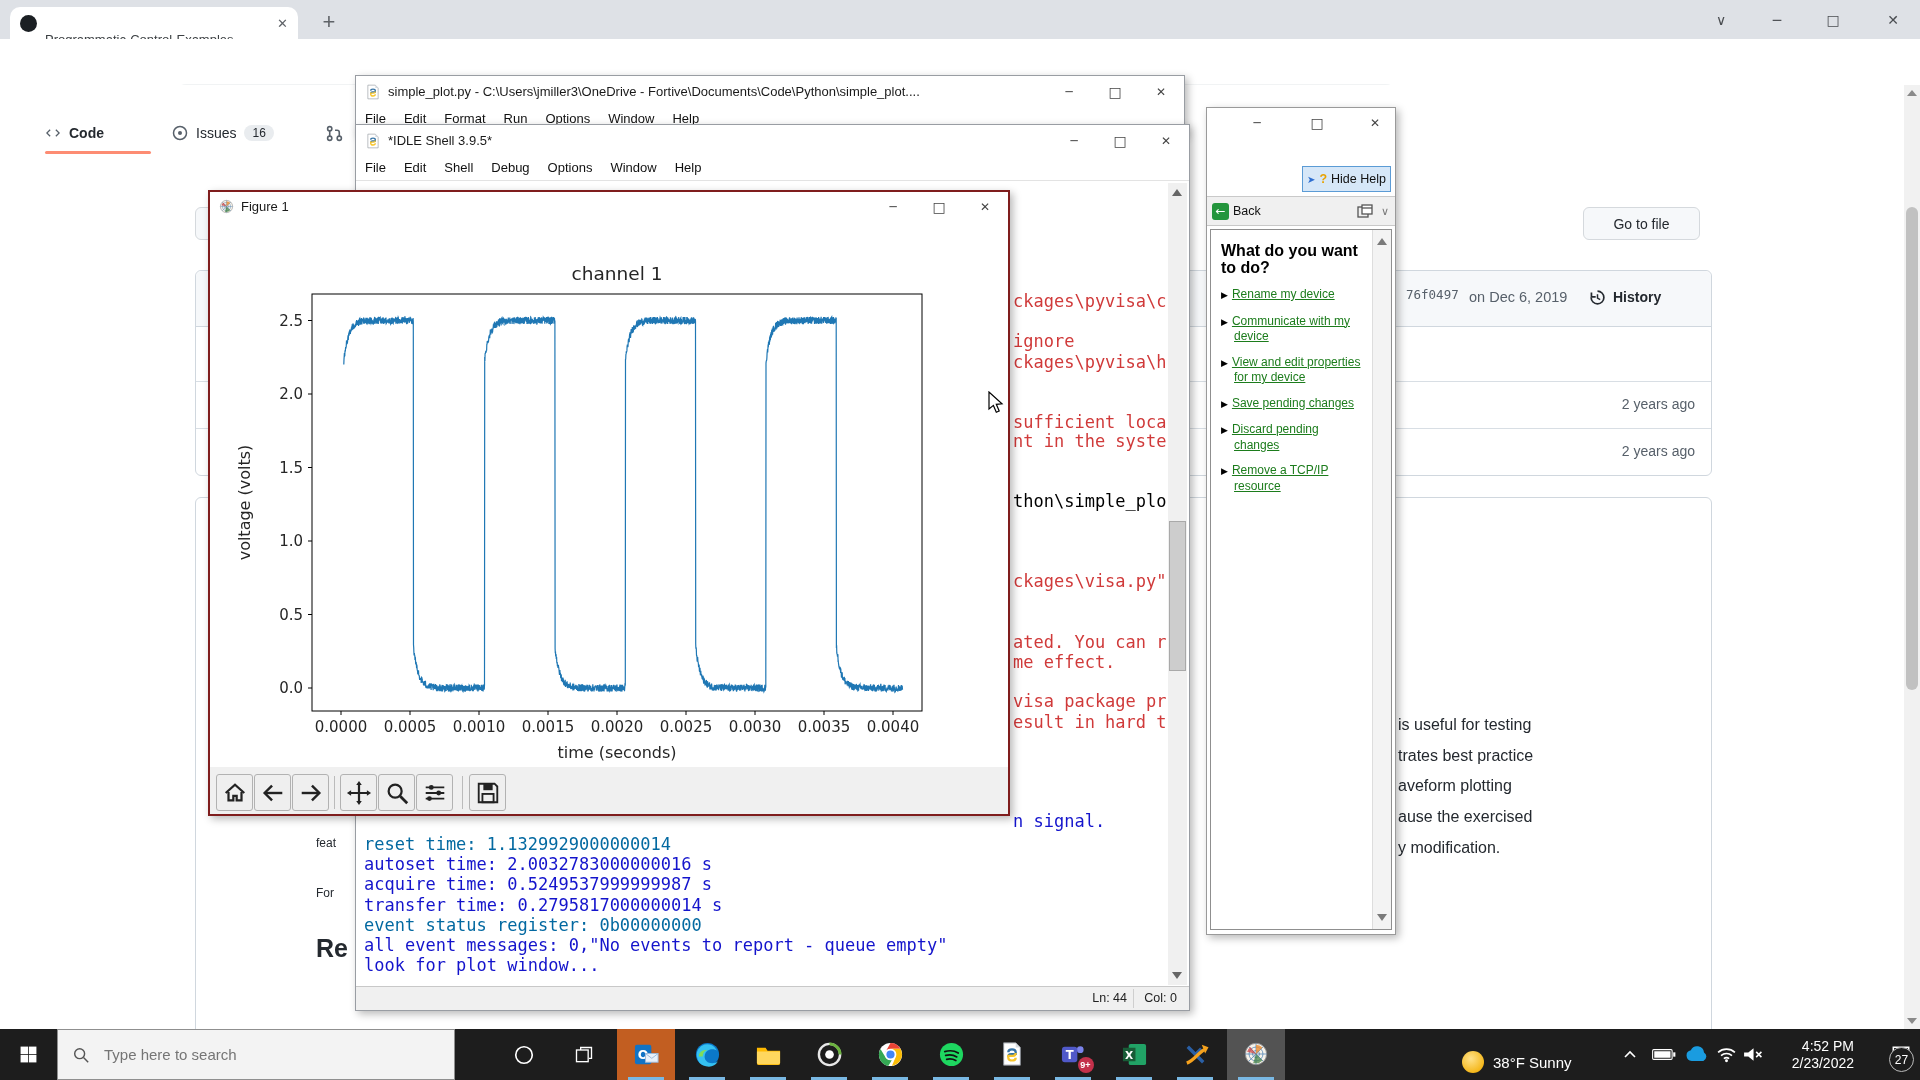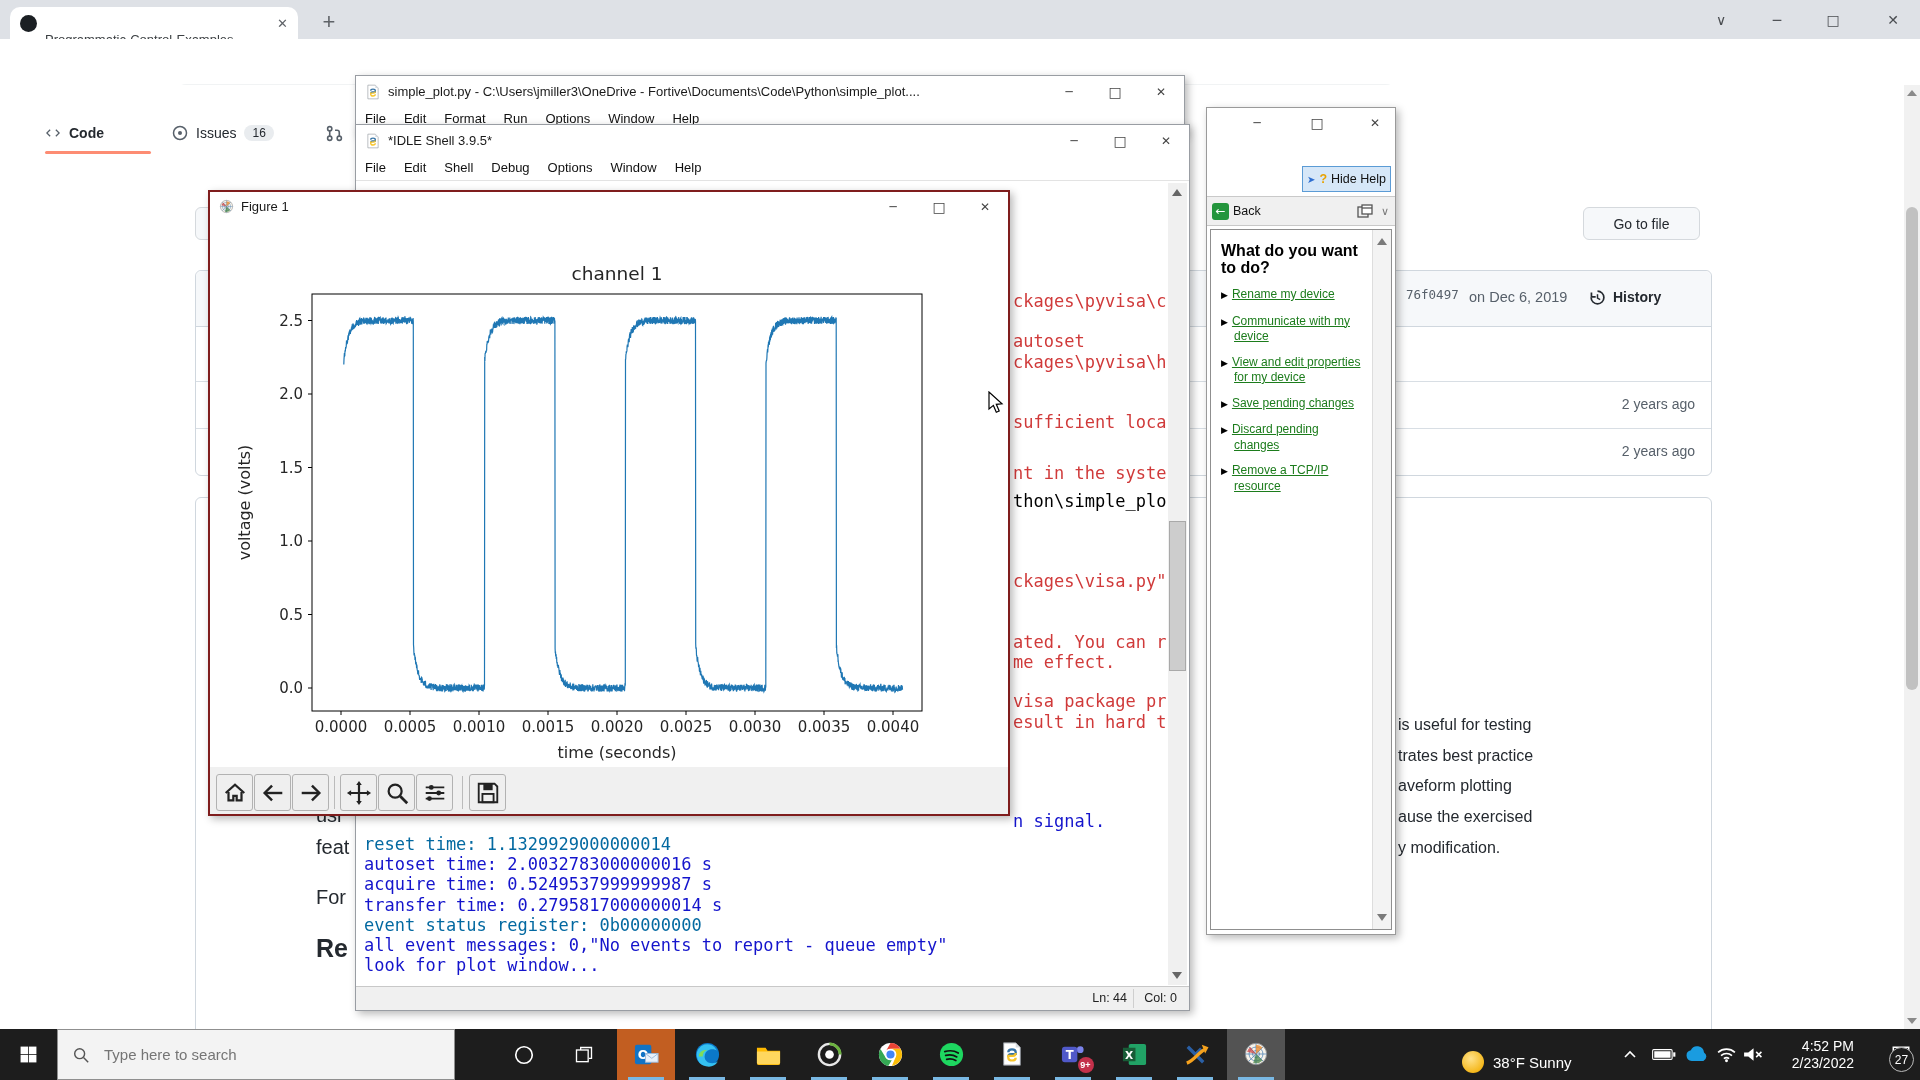--- a/index.html
+++ b/index.html
@@ -36,21 +36,21 @@
   #code-underline{left:45px;top:66px;width:106px;height:3px;background:#fd8c73;border-radius:2px;position:absolute;}
   .pill{background:#e9ecef;border-radius:10px;font-size:12px;padding:1px 8px;color:#24292f;}
   .ghbtn{position:absolute;border:1px solid #d5d9dd;border-radius:6px;background:#f6f8fa;color:#24292f;
     font-size:14px;display:flex;align-items:center;justify-content:center;box-sizing:border-box;}
   #gh-table{left:195px;top:185px;width:1515px;height:204px;border:1px solid #d0d7de;border-radius:6px;position:absolute;background:#fff;}
   #commit-bar{position:absolute;left:0;top:0;width:100%;height:56px;background:#f6f8fa;border-bottom:1px solid #d0d7de;border-radius:6px 6px 0 0;box-sizing:border-box;}
   .gh-row{position:absolute;left:0;width:100%;height:47px;border-top:1px solid #d8dee4;box-sizing:border-box;}
   .gh-age{position:absolute;right:16px;top:14px;font-size:14px;color:#57606a;}
   #readme-box{left:195px;top:412px;width:1515px;height:600px;border:1px solid #d0d7de;border-radius:6px;position:absolute;background:#fff;}
   #readme-right{left:1398px;top:625px;position:absolute;font-size:16px;line-height:30.7px;color:#24292f;}
-  .rl-frag{position:absolute;left:316px;font-size:20px;color:#24292f;}
+  .rl-frag{position:absolute;left:316px;font-size:12px;color:#24292f;}
   #readme-heading{left:316px;top:849px;position:absolute;font-size:25px;font-weight:bold;color:#24292f;}
   #discussion{left:316px;top:923px;position:absolute;font-size:16px;color:#24292f;white-space:nowrap;}
   #discussion a{color:#0969da;text-decoration:underline;}
   .mono{font-family:"DejaVu Sans Mono",monospace;}
   
   .win{position:absolute;background:#fff;border:1px solid #999da3;box-shadow:3px 3px 8px rgba(0,0,0,.28);box-sizing:border-box;}
   .tbar{height:31px;display:flex;align-items:center;padding-left:9px;font-size:13px;color:#1a1a1a;background:#fff;}
   .tbar .ttl{margin-left:7px;white-space:nowrap;overflow:hidden;}
   .wbtns{margin-left:auto;display:flex;height:100%;}
   .wbtn{width:46px;height:100%;display:flex;align-items:center;justify-content:center;color:#444;
@@ -302,24 +302,24 @@
         <div class="mitem">Edit</div>
         <div class="mitem">Shell</div>
         <div class="mitem">Debug</div>
         <div class="mitem">Options</div>
         <div class="mitem">Window</div>
         <div class="mitem">Help</div>
       </div>
     <div id="shell-body">
       <div id="shell-frags">
           <div class="frag" style="left: 656px; top: 109px; color: rgb(208, 58, 58);">ckages\pyvisa\c</div>
-          <div class="frag" style="left: 656px; top: 149px; color: rgb(208, 58, 58);">autoset</div>
+          <div class="frag" style="left: 656px; top: 149px; color: rgb(208, 58, 58);">ignore</div>
           <div class="frag" style="left: 656px; top: 170px; color: rgb(208, 58, 58);">ckages\pyvisa\h</div>
           <div class="frag" style="left: 656px; top: 230px; color: rgb(208, 58, 58);">sufficient loca</div>
-          <div class="frag" style="left: 656px; top: 249px; color: rgb(208, 58, 58); margin-top: 32px;">nt in the syste</div>
+          <div class="frag" style="left: 656px; top: 249px; color: rgb(208, 58, 58);">nt in the syste</div>
           <div class="frag" style="left: 656px; top: 309px; color: rgb(0, 0, 0);">thon\simple_plo</div>
           <div class="frag" style="left: 656px; top: 389px; color: rgb(208, 58, 58);">ckages\visa.py"</div>
           <div class="frag" style="left: 656px; top: 450px; color: rgb(208, 58, 58);">ated. You can r</div>
           <div class="frag" style="left: 656px; top: 470px; color: rgb(208, 58, 58);">me effect.</div>
           <div class="frag" style="left: 656px; top: 509px; color: rgb(208, 58, 58);">visa package pr</div>
           <div class="frag" style="left: 656px; top: 530px; color: rgb(208, 58, 58);">esult in hard t</div>
           <div class="frag" style="left: 656px; top: 629px; color: rgb(20, 20, 204);">n signal.</div>
         </div>
       <div id="shell-out">
           <div class="outline" style="left: 7px; top: 652px; color: #0369a1;">reset time: 1.1329929000000014</div>

